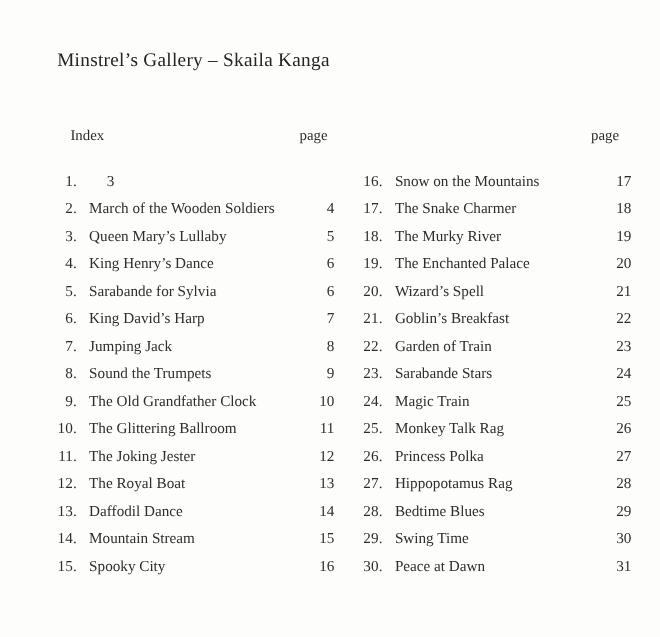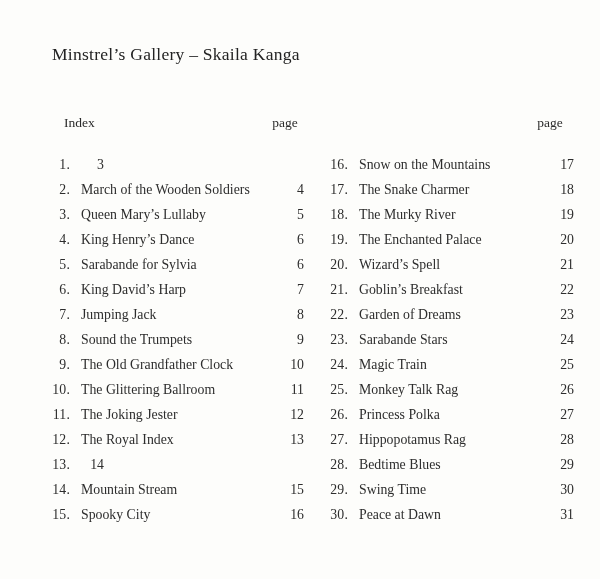--- a/index.html
+++ b/index.html
@@ -156,25 +156,26 @@
         <span class="entry-title">The Glittering Ballroom</span>
         <span class="entry-page">11</span>
       </div>
       <div class="entry">
         <span class="entry-num">11</span>
         <span class="entry-title">The Joking Jester</span>
         <span class="entry-page">12</span>
       </div>
       <div class="entry">
         <span class="entry-num">12</span>
-        <span class="entry-title">The Royal Index</span>
+        <span class="entry-title">The Royal Boat</span>
         <span class="entry-page">13</span>
       </div>
       <div class="entry">
         <span class="entry-num">13</span>
+        <span class="entry-title">Daffodil Dance</span>
         <span class="entry-page">14</span>
       </div>
       <div class="entry">
         <span class="entry-num">14</span>
         <span class="entry-title">Mountain Stream</span>
         <span class="entry-page">15</span>
       </div>
       <div class="entry">
         <span class="entry-num">15</span>
         <span class="entry-title">Spooky City</span>
@@ -208,21 +209,21 @@
         <span class="entry-title">Wizard’s Spell</span>
         <span class="entry-page">21</span>
       </div>
       <div class="entry">
         <span class="entry-num">21</span>
         <span class="entry-title">Goblin’s Breakfast</span>
         <span class="entry-page">22</span>
       </div>
       <div class="entry">
         <span class="entry-num">22</span>
-        <span class="entry-title">Garden of Dreams</span>
+        <span class="entry-title">Garden of Train</span>
         <span class="entry-page">23</span>
       </div>
       <div class="entry">
         <span class="entry-num">23</span>
         <span class="entry-title">Sarabande Stars</span>
         <span class="entry-page">24</span>
       </div>
       <div class="entry">
         <span class="entry-num">24</span>
         <span class="entry-title">Magic Train</span>

